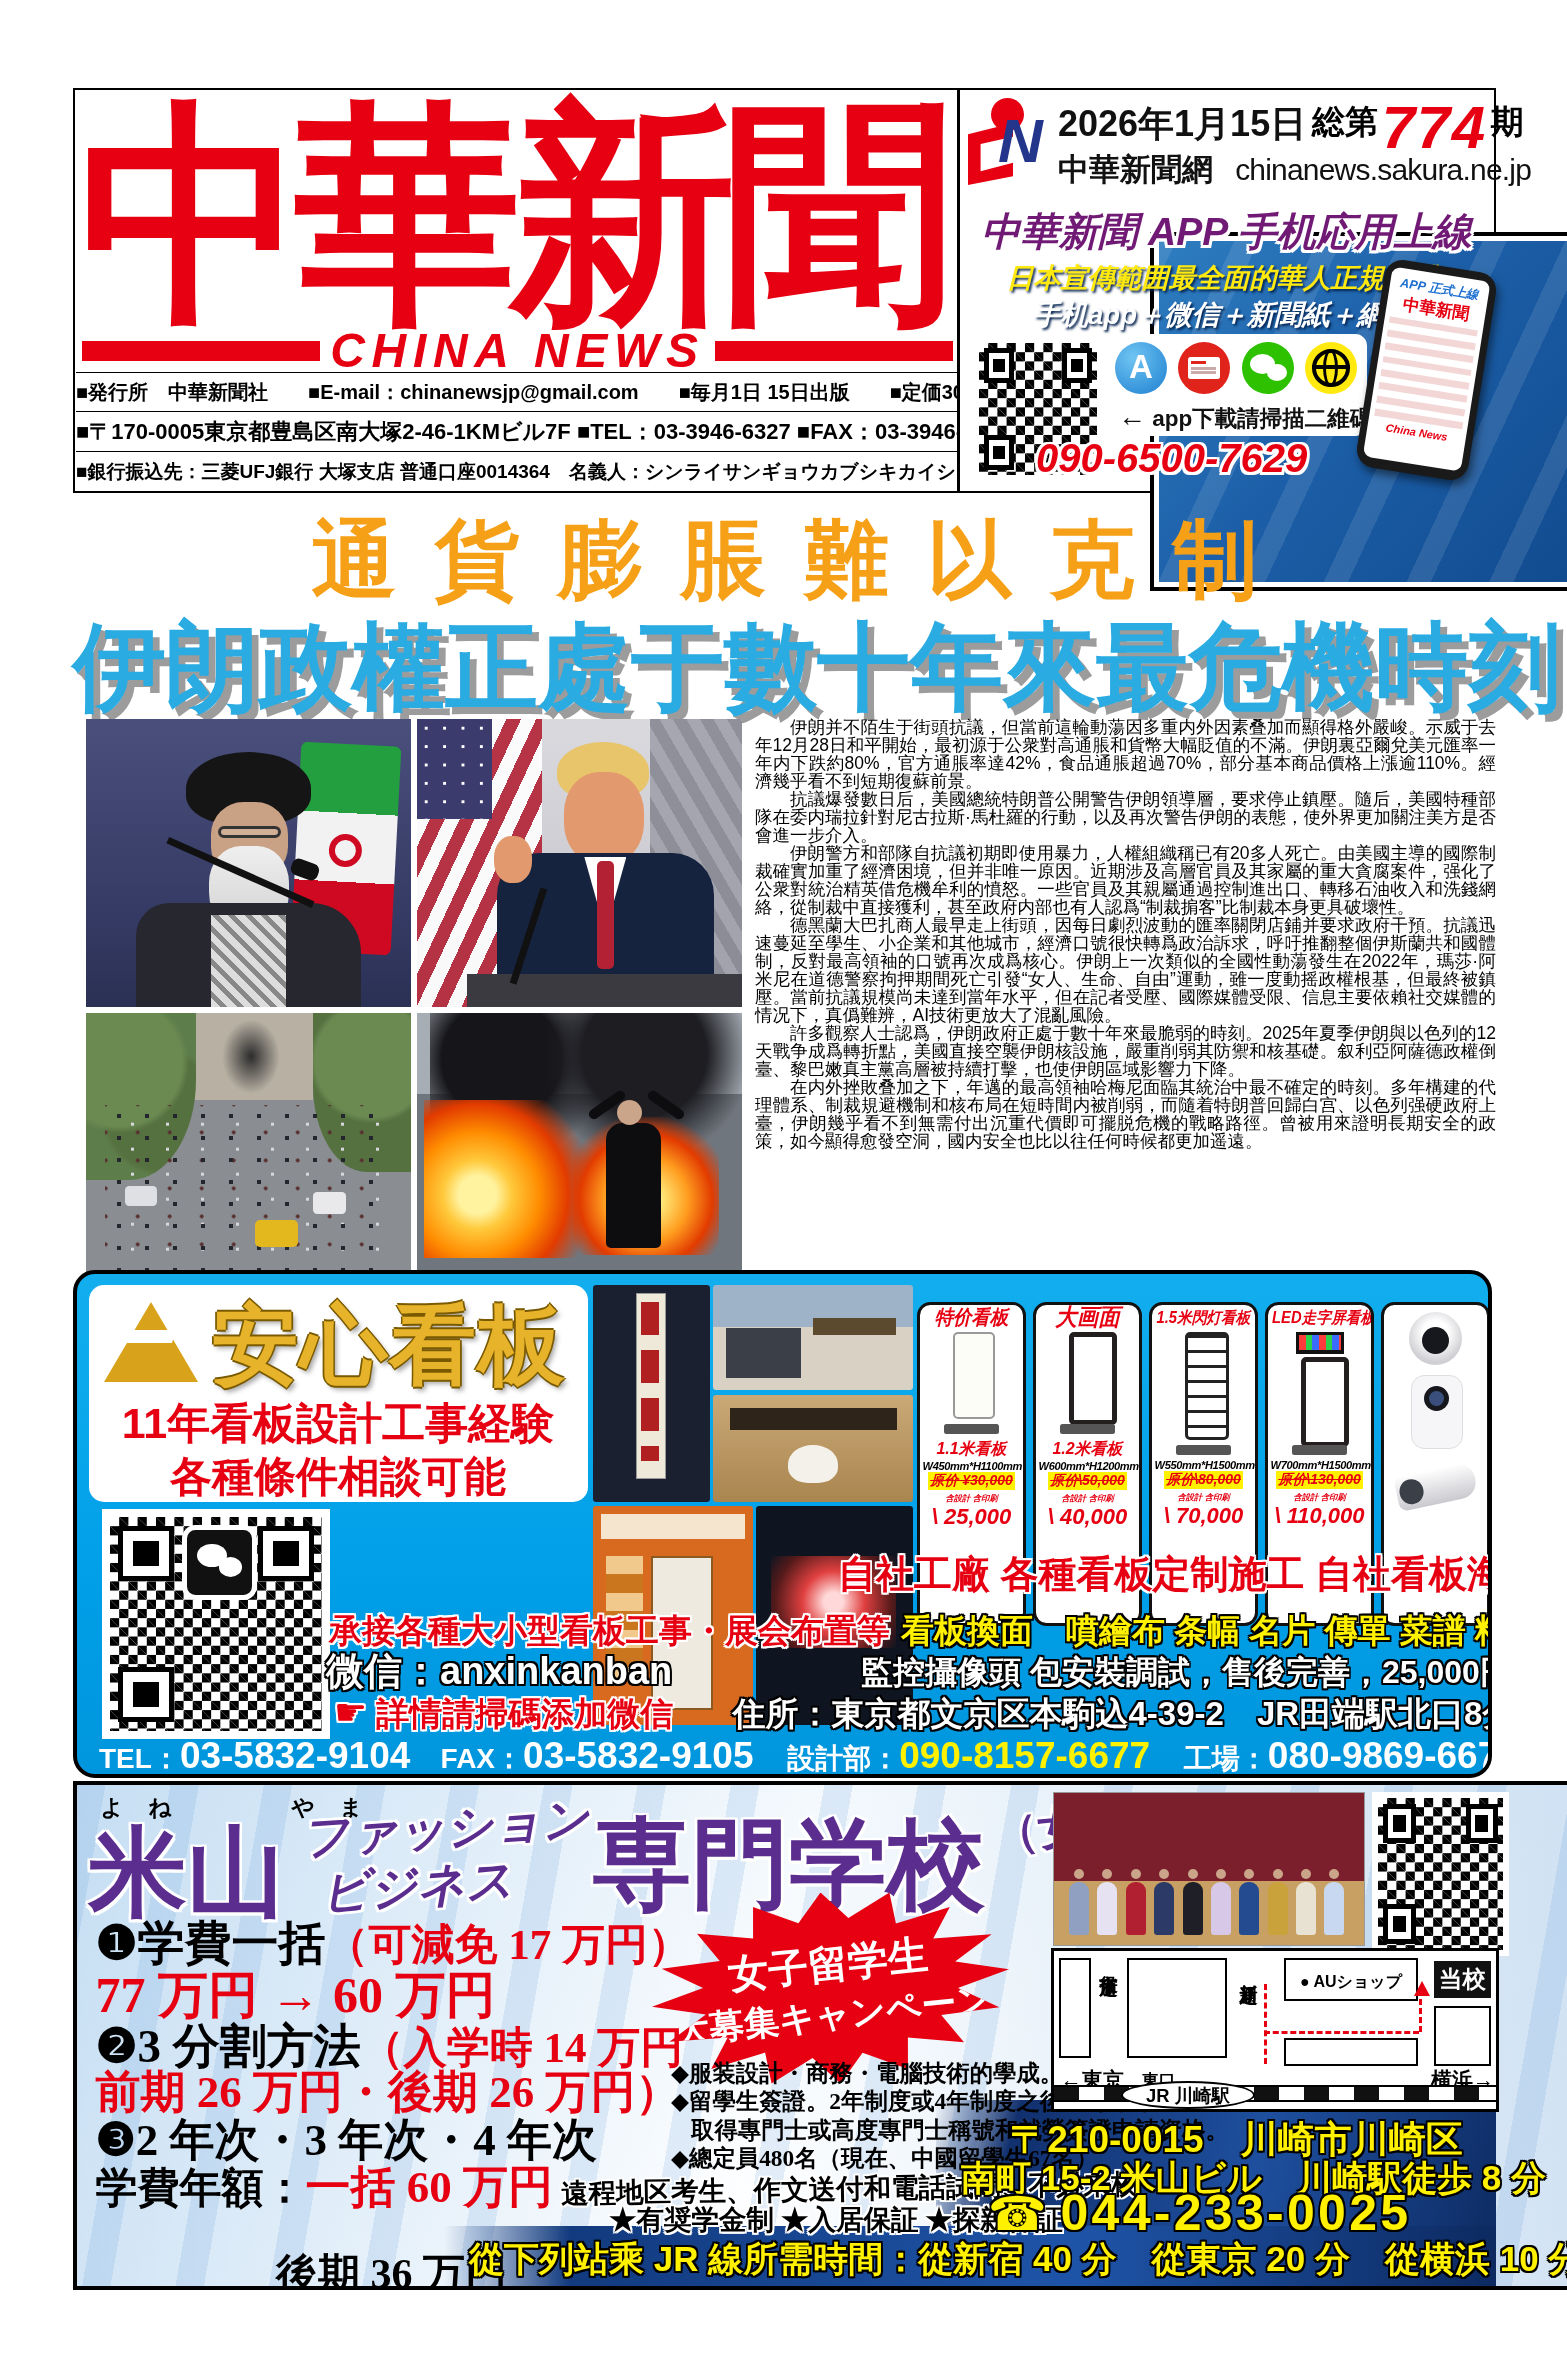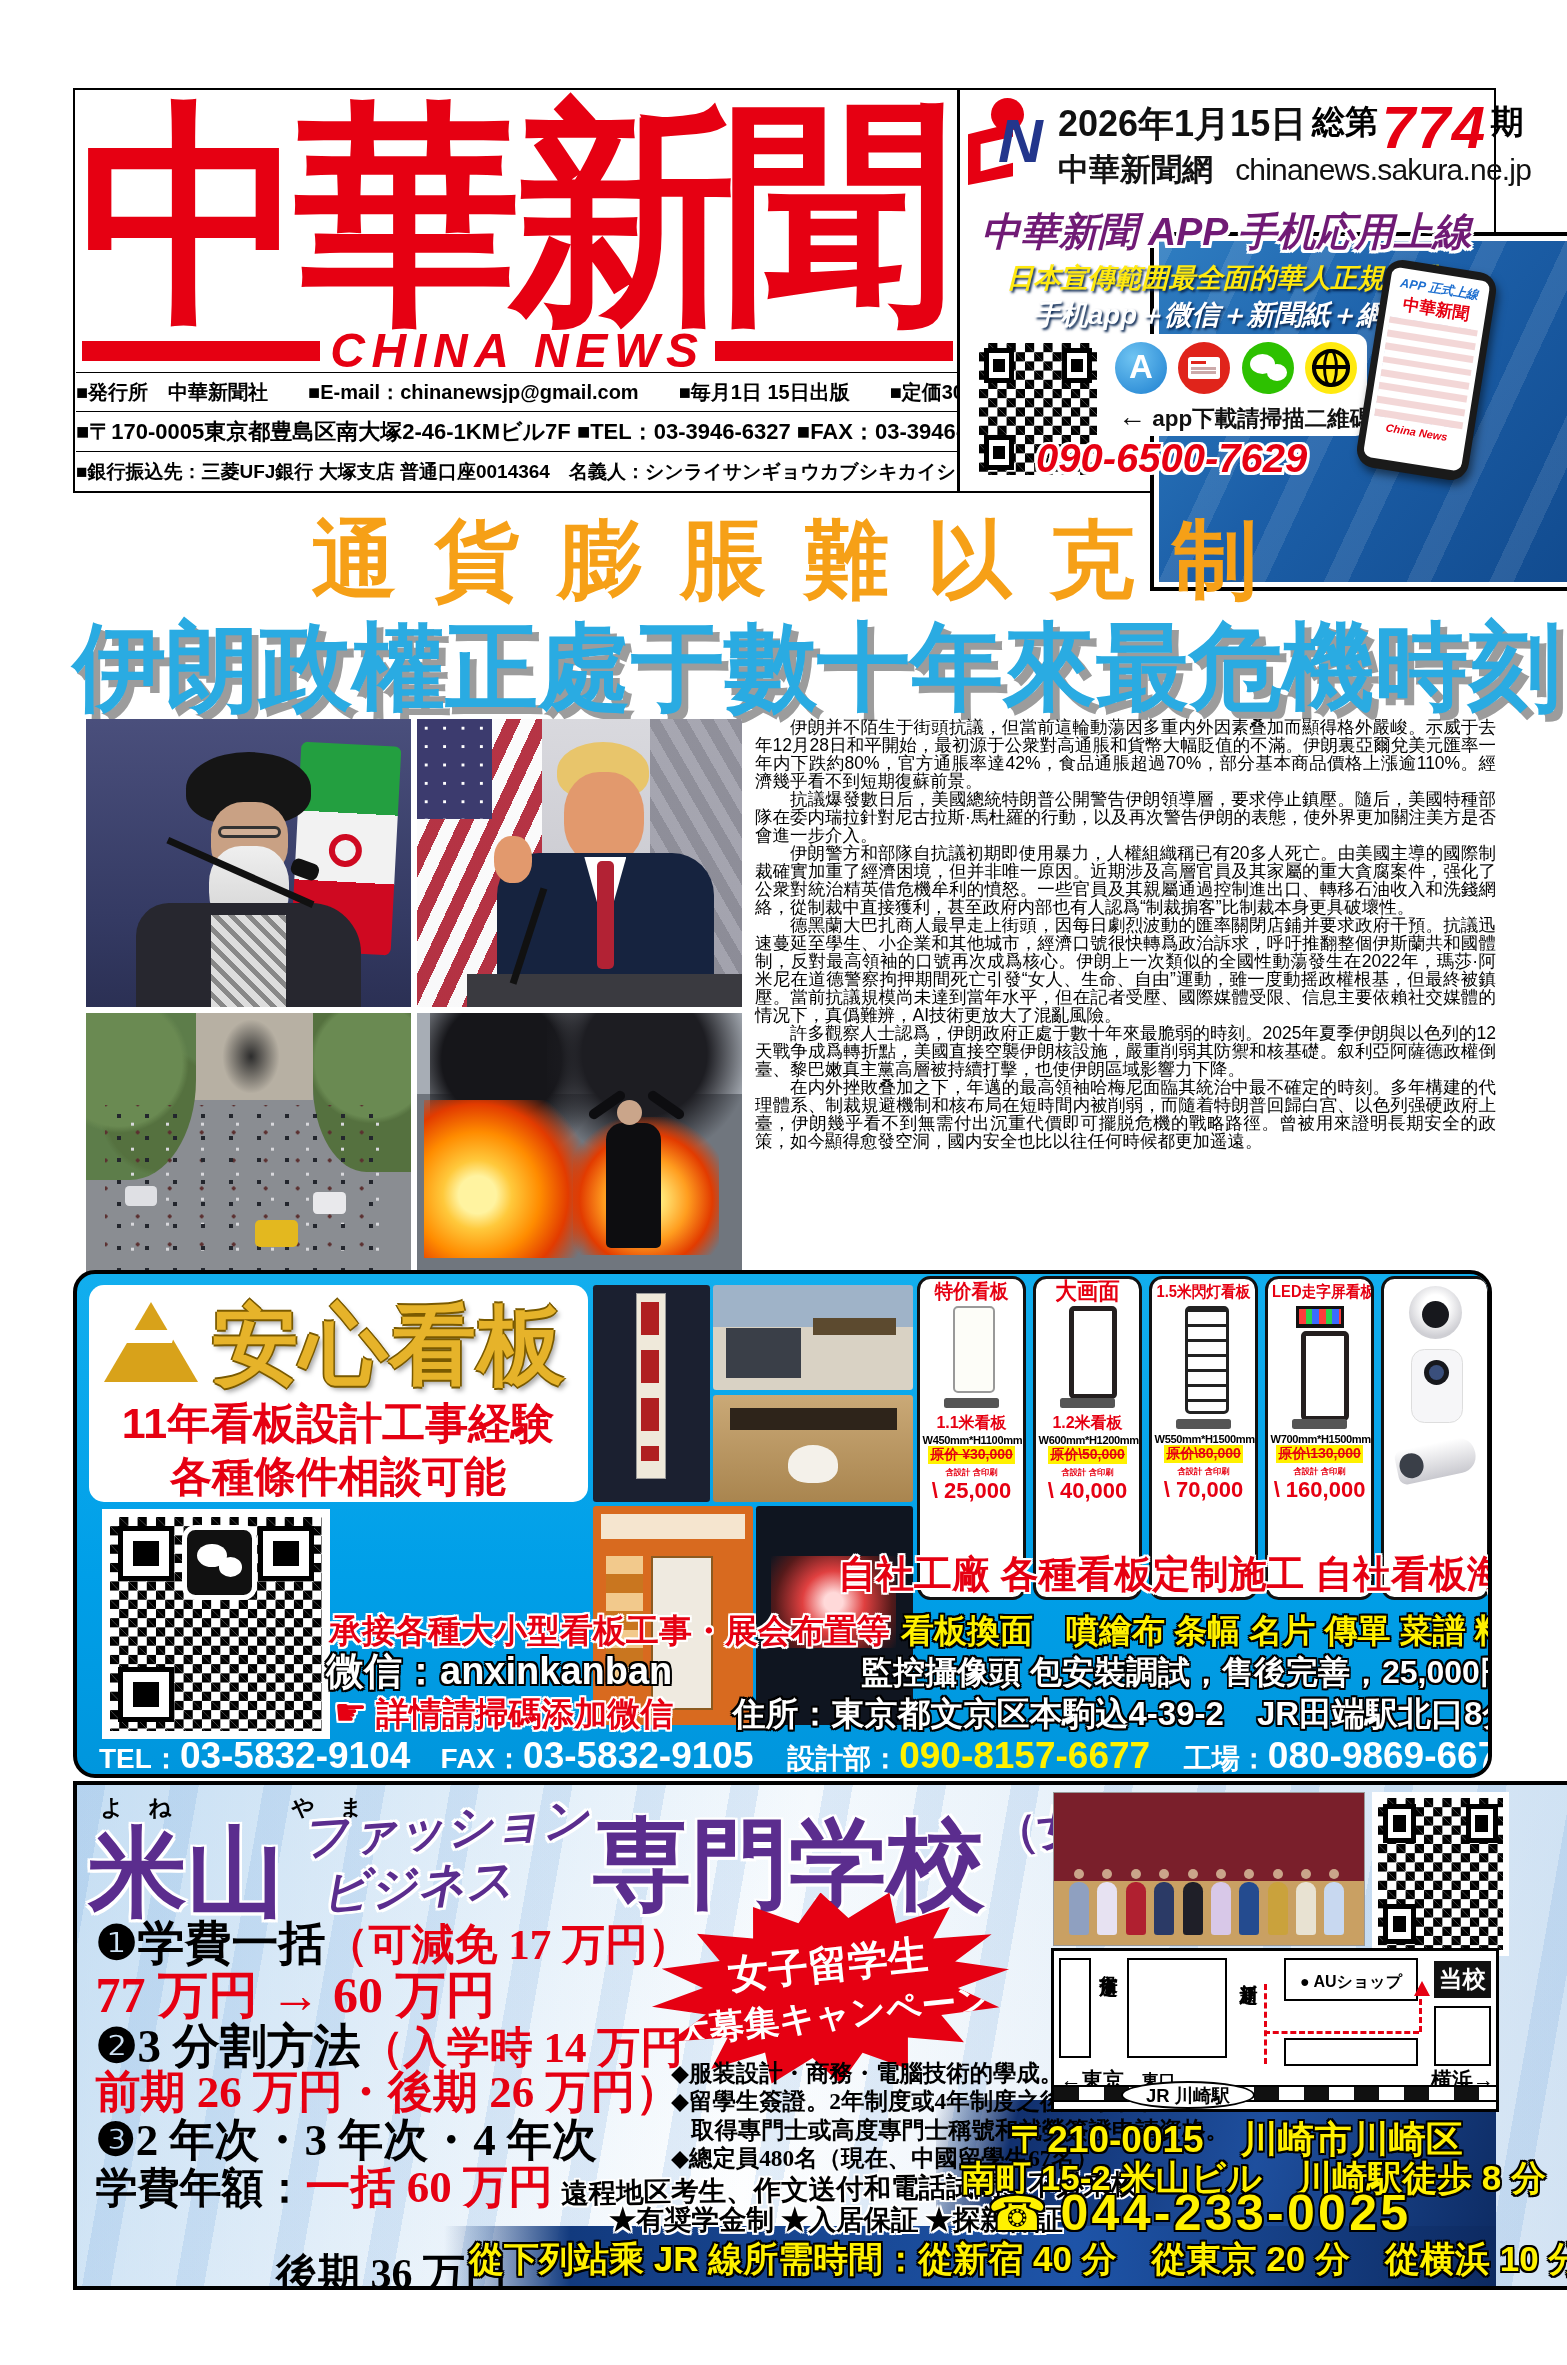--- a/index.html
+++ b/index.html
@@ -61,22 +61,22 @@
   .ph{position:relative;overflow:hidden;}
   .article{left:755px;top:718px;width:741px;height:584px;font-size:17.5px;line-height:18px;
      text-align:justify;color:#000;}
   .article p{margin:0;text-indent:2em;}
   
   .sign-ad{left:73px;top:1270px;width:1419px;height:508px;border:4.2px solid #000;border-radius:22px;
      background:linear-gradient(180deg,#12aeee 0%,#009fe8 60%,#0096dd 100%);box-sizing:border-box;overflow:hidden;}
   .sa{position:absolute;}
   .signbox{left:11.7px;top:11px;width:499px;height:217px;background:#fff;border-radius:15px;}
   .gold{color:#e6b32a;text-shadow:1.7px 0 #7a5a00,-1.7px 0 #7a5a00,0 1.7px #7a5a00,0 -1.7px #7a5a00,3.3px 4.2px 5px rgba(0,0,0,.35);}
-  .pcard{position:absolute;top:2px;width:109px;height:324px;background:#fff;border:3.3px solid #111;
-     border-radius:13.4px;box-sizing:border-box;text-align:center;overflow:hidden;}
+  .pcard{position:absolute;top:28px;width:109px;height:324px;background:#fff;border:3.3px solid #111;
+     border-radius:13.4px;box-sizing:border-box;text-align:center;overflow:hidden;font-style:italic;}
   .pcard .t{font-weight:900;color:#e60012;font-size:20px;line-height:25px;white-space:nowrap;transform:scaleX(.92);transform-origin:center;}
   .pcard .img{margin:1.7px auto;width:58px;height:107px;position:relative;}
   .pcard .nm{color:#e60012;font-weight:bold;font-size:16px;line-height:18.4px;}
   .pcard .dm{font-weight:bold;font-size:11.7px;letter-spacing:-0.4px;white-space:nowrap;transform:scaleX(.95);}
   .pcard .og{display:inline-block;background:#fff100;color:#e60012;font-weight:900;font-size:14px;
      text-decoration:line-through;padding:0 2.5px;white-space:nowrap;}
   .pcard .pr{color:#e60012;font-weight:900;font-size:22px;line-height:23.4px;white-space:nowrap;}
   .pcard .nt{color:#e60012;font-weight:bold;font-size:8.3px;line-height:9.2px;display:inline-block;vertical-align:middle;text-align:left;}
   .standee{position:absolute;left:10px;top:0;width:38px;height:83px;background:#fdfdf8;border:2.5px solid #999;border-radius:5px;}
   .standee.dark{background:#fff;border:5px solid #241f1f;}
@@ -330,21 +330,21 @@
     <div class="pcard" style="left:1188px;">
       <div class="t" style="font-size:16px;">LED走字屏看板</div>
       <div class="img" style="height:125px;">
         <div class="abs" style="left:5px;top:0;width:48px;height:22px;background:#111;"></div>
         <div class="abs" style="left:8.3px;top:3.3px;width:42px;height:15px;background:repeating-linear-gradient(90deg,#ff3b3b 0 6.7px,#2bd34d 6.7px 13.4px,#3b6bff 13.4px 20px);"></div>
         <div class="standee dark" style="top:25px;height:80px;"></div>
         <div class="sbase" style="bottom:1.7px;"></div>
       </div>
       <div class="dm">W700mm*H1500mm</div>
       <div><span class="og">原价\130,000</span></div>
-      <div><span class="nt">含設計 含印刷</span><span class="pr">\ 160,000</span></div>
+      <div><span class="nt">含設計 含印刷</span><span class="pr">\ 110,000</span></div>
     </div>
     <div class="pcard" style="left:1304px;">
       <div class="abs" style="left:25px;top:6.7px;width:53px;height:53px;background:radial-gradient(circle at 50% 40%,#fff 0 30%,#cfcfd4 70%);border-radius:50%;">
         <div class="abs" style="left:13.4px;top:15px;width:27px;height:27px;background:#17181d;border-radius:50%;"></div>
       </div>
       <div class="abs" style="left:27px;top:70px;width:50px;height:72px;background:#f6f6f8;border-radius:13.4px;border:1.7px solid #ddd;">
         <div class="abs" style="left:11.7px;top:10px;width:25px;height:25px;background:#17181d;border-radius:50%;"></div>
         <div class="abs" style="left:16.7px;top:15px;width:15px;height:15px;background:#3a4f7c;border-radius:50%;"></div>
       </div>
       <div class="abs" style="left:11.7px;top:164px;width:80px;height:35px;background:linear-gradient(#ffffff,#c9c9cf);border-radius:8.3px 16.7px 16.7px 8.3px;transform:rotate(-12deg);">

